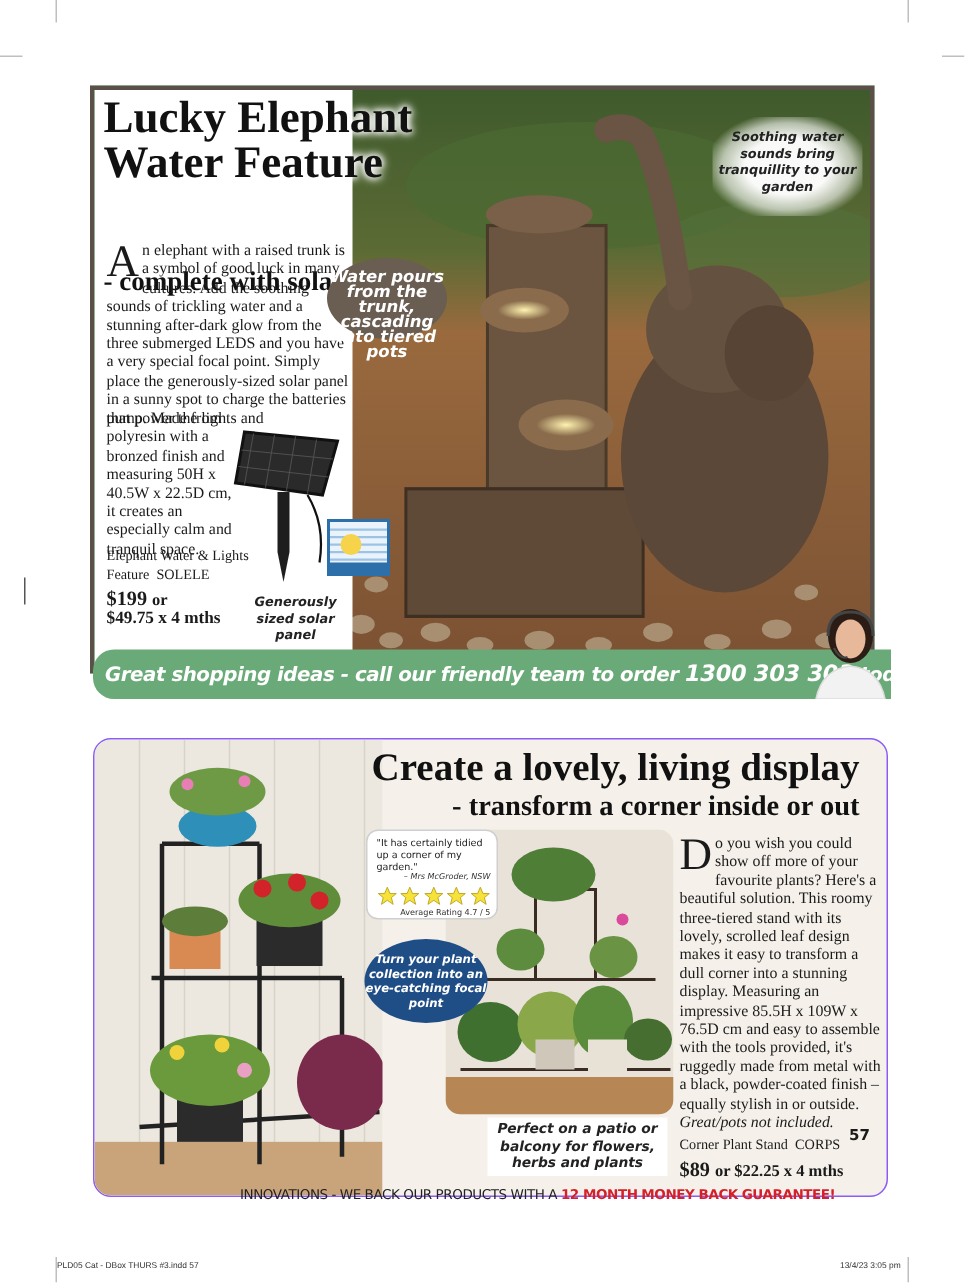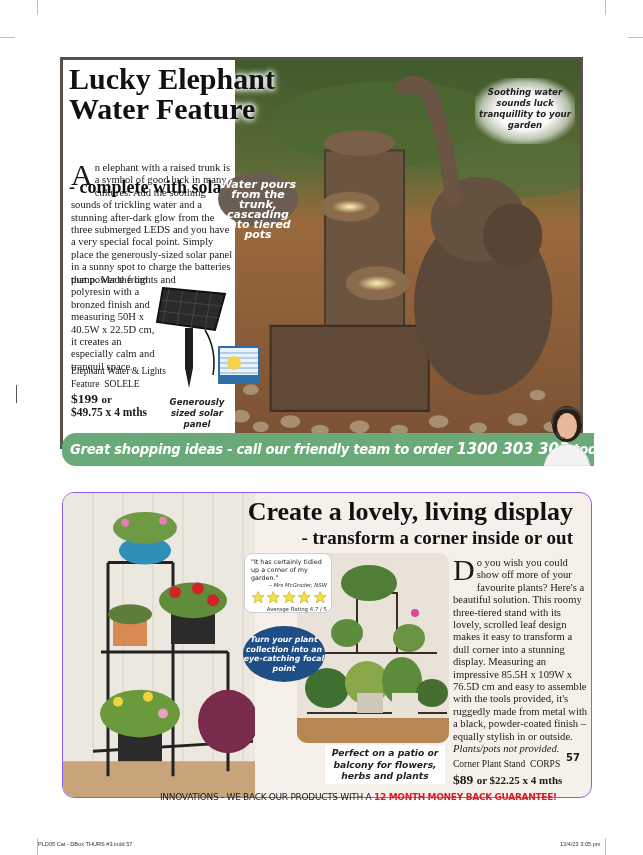--- a/index.html
+++ b/index.html
@@ -240,21 +240,21 @@
           <line x1="0" y1="20" x2="38" y2="20"></line>
         <line x1="0" y1="25" x2="38" y2="25"></line>
       </g>
       <circle cx="14" cy="15" r="7" fill="#f6d34a"></circle>
       <rect x="0" y="27" width="38" height="7" fill="#2d6fa8"></rect>
     </svg>
   </div>
   <div class="caption-italic solar-caption">Generously sized solar panel</div>
 
   <div class="bubble-dark">Water pours from the trunk, cascading into tiered pots</div>
-  <div class="bubble-light">Soothing water sounds luck tranquillity to your garden</div>
+  <div class="bubble-light">Soothing water sounds bring tranquillity to your garden</div>
 </section>
 
 <div class="banner">
   <span>Great shopping ideas - call our friendly team to order</span>
   <span class="phone">1300 303 303</span>
   <span>today!</span>
 </div>
 <svg class="agent" viewBox="0 0 58 64">
   <ellipse cx="29" cy="22" rx="15" ry="18" fill="#2b1d16"></ellipse>
   <ellipse cx="29" cy="24" rx="10" ry="13" fill="#e7b99a"></ellipse>
@@ -348,21 +348,21 @@
         </svg>
     </div>
     <div class="review-rating">Average Rating 4.7 / 5</div>
   </div>
 
   <div class="bubble-navy">Turn your plant collection into an eye-catching focal point</div>
   <div class="caption-italic plant-caption">Perfect on a patio or balcony for flowers, herbs and plants</div>
 
   <p class="body-copy plant-body">
     <span class="dropcap">D</span><span>o you wish you could show off more of your favourite plants? Here's a beautiful solution. This roomy three-tiered stand with its lovely, scrolled leaf design makes it easy to transform a dull corner into a stunning display. Measuring an impressive 85.5H x 109W x 76.5D cm and easy to assemble with the tools provided, it's ruggedly made from metal with a black, powder-coated finish – equally stylish in or outside.</span>
-    <em>Plants/pots not provided.</em>
+    <em>Great/pots not included.</em>
   </p>
   <div class="body-copy plant-itemname">
     <span>Corner Plant Stand</span>&nbsp;
     <span>CORPS</span>
   </div>
   <div class="plant-price">
     <span>$89</span>
     <small>or $22.25 x 4 mths</small>
   </div>
 </section>

